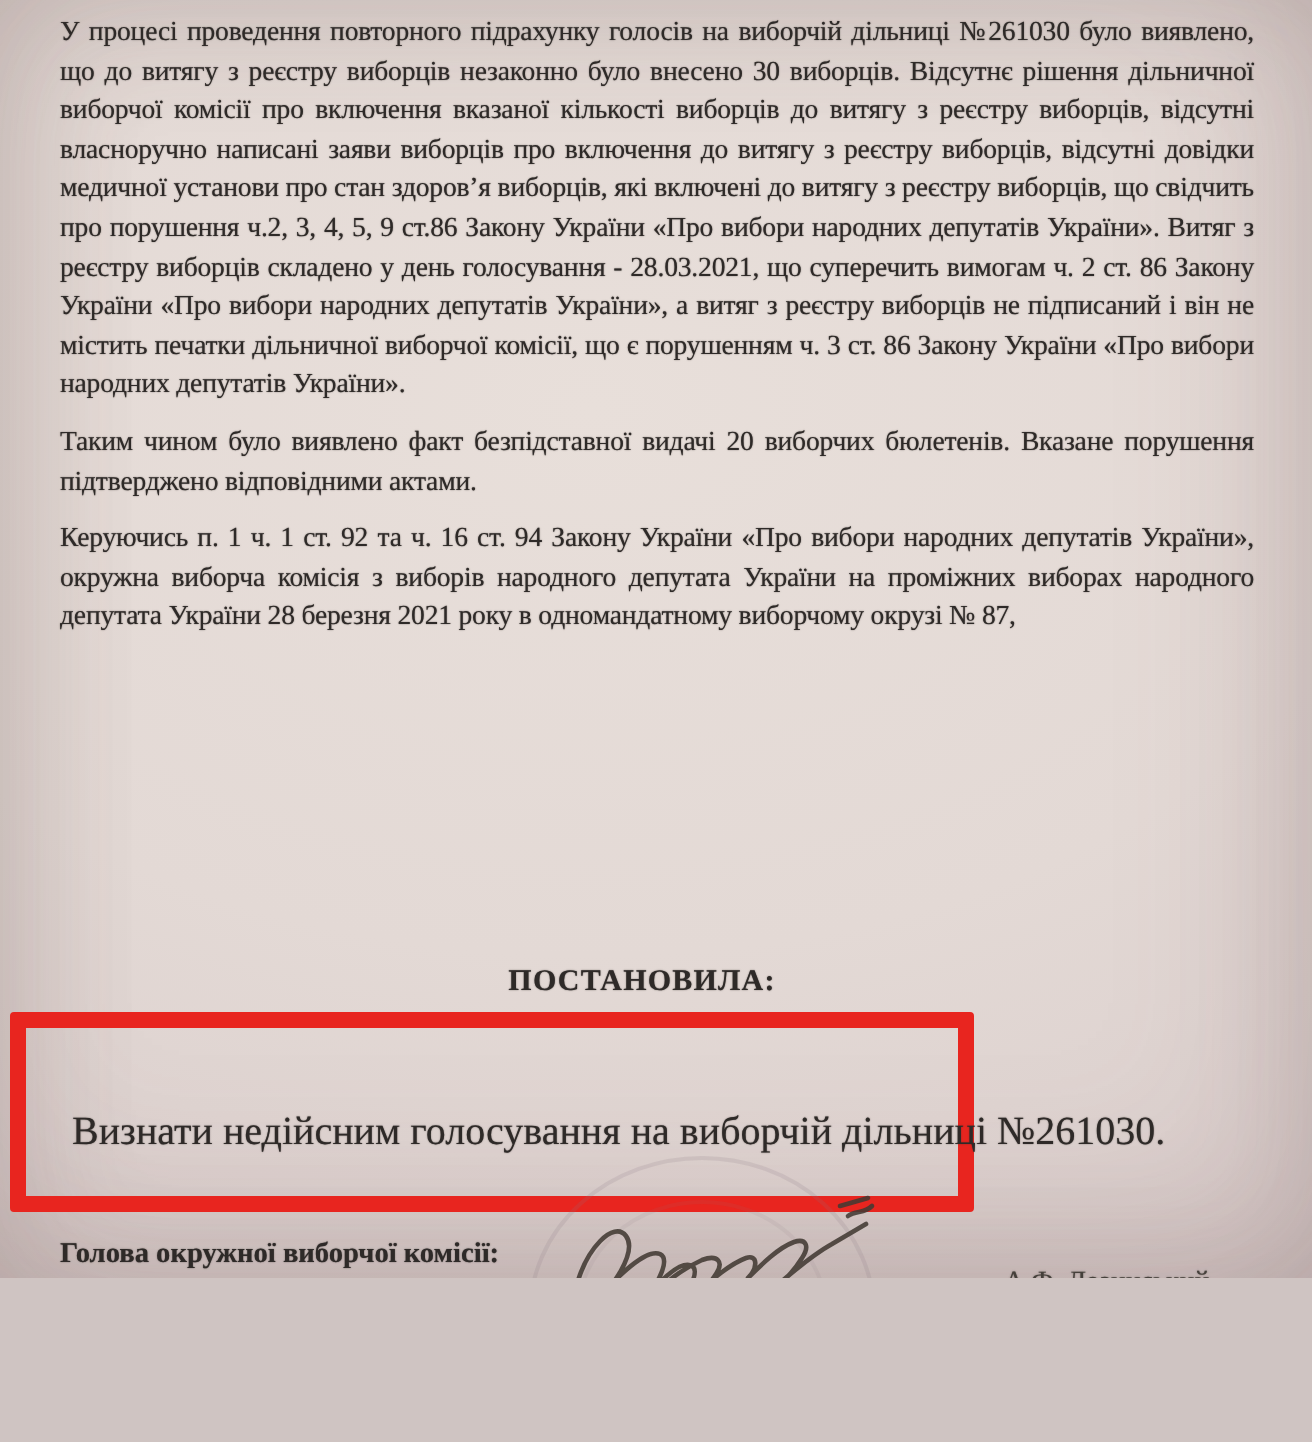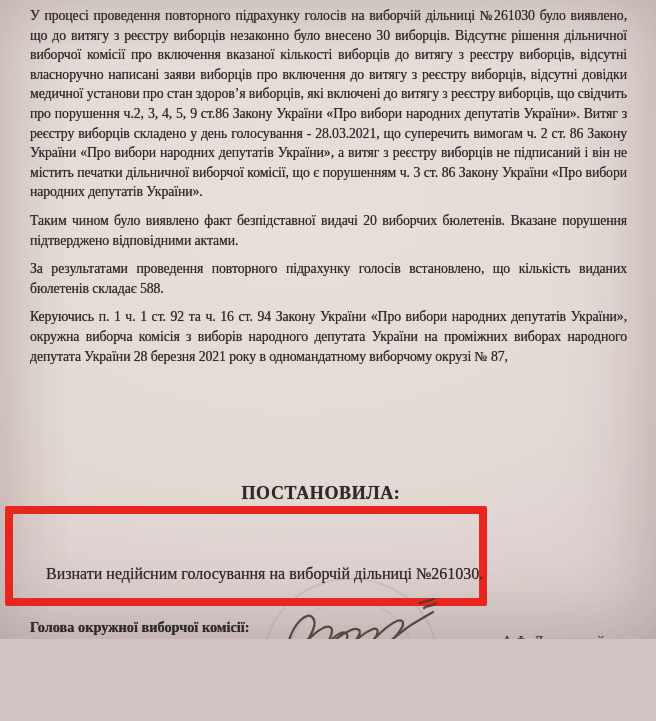--- a/index.html
+++ b/index.html
@@ -20,32 +20,32 @@
     position:absolute;top:6px;left:30px;right:29px;
     font-size:13.8px;line-height:19.6px;
     letter-spacing:-0.1px;
     text-align:justify;
     text-shadow:0 0 0.7px rgba(52,46,42,0.75);
   }
   .body-text p{margin:0 0 9px 0;}
   .doc-heading{
     position:absolute;top:483px;left:0;right:14px;
     margin:0;text-align:center;
-    font-size:18px;font-weight:bold;letter-spacing:0.6px;
+    font-size:15px;font-weight:bold;letter-spacing:0.6px;
     text-shadow:0 0 0.7px rgba(52,46,42,0.8);
   }
   .highlight-box{
     position:absolute;left:5px;top:506px;
     width:466px;height:84px;
     border:8px solid #e8251f;
     border-radius:2px;
   }
   .resolution{
-    position:absolute;left:30px;top:549px;margin:16px;
-    font-size:16px;
+    position:absolute;left:30px;top:549px;margin:6px;
+    font-size:20px;
     text-shadow:0 0 0.7px rgba(52,46,42,0.75);
   }
   .sig-label{
     position:absolute;left:30px;
     font-size:14.3px;font-weight:bold;
     text-shadow:0 0 0.7px rgba(52,46,42,0.8);
     white-space:nowrap;
     text-align:center;
   }
   .sig-name{
@@ -64,21 +64,20 @@
   svg.stamp ellipse{fill:none;stroke:rgba(135,118,128,0.17);stroke-width:2;}
 </style>
 </head>
 <body>
 
 <div class="page">
 
   <div class="body-text">
     <p>У процесі проведення повторного підрахунку голосів на виборчій дільниці №261030 було виявлено, що до витягу з реєстру виборців незаконно було внесено 30 виборців. Відсутнє рішення дільничної виборчої комісії про включення вказаної кількості виборців до витягу з реєстру виборців, відсутні власноручно написані заяви виборців про включення до витягу з реєстру виборців, відсутні довідки медичної установи про стан здоров’я виборців, які включені до витягу з реєстру виборців, що свідчить про порушення ч.2, 3, 4, 5, 9 ст.86 Закону України «Про вибори народних депутатів України». Витяг з реєстру виборців складено у день голосування - 28.03.2021, що суперечить вимогам ч. 2 ст. 86 Закону України «Про вибори народних депутатів України», а витяг з реєстру виборців не підписаний і він не містить печатки дільничної виборчої комісії, що є порушенням ч. 3 ст. 86 Закону України «Про вибори народних депутатів України».</p>
     <p>Таким чином було виявлено факт безпідставної видачі 20 виборчих бюлетенів. Вказане порушення підтверджено відповідними актами.</p>
-    <p>За результатами проведення повторного підрахунку голосів встановлено, що кількість виданих бюлетенів складає 588.</p>
     <p>Керуючись п. 1 ч. 1 ст. 92 та ч. 16 ст. 94 Закону України «Про вибори народних депутатів України», окружна виборча комісія з виборів народного депутата України на проміжних виборах народного депутата України 28 березня 2021 року в одномандатному виборчому окрузі № 87,</p>
   </div>
 
   <h2 class="doc-heading">ПОСТАНОВИЛА:</h2>
 
   <div class="highlight-box" style="border-color: rgb(232, 37, 31);"></div>
 
   <p class="resolution">Визнати недійсним голосування на виборчій дільниці №261030.</p>
 
   <svg class="stamp" width="200" height="170" viewBox="0 0 200 170">

